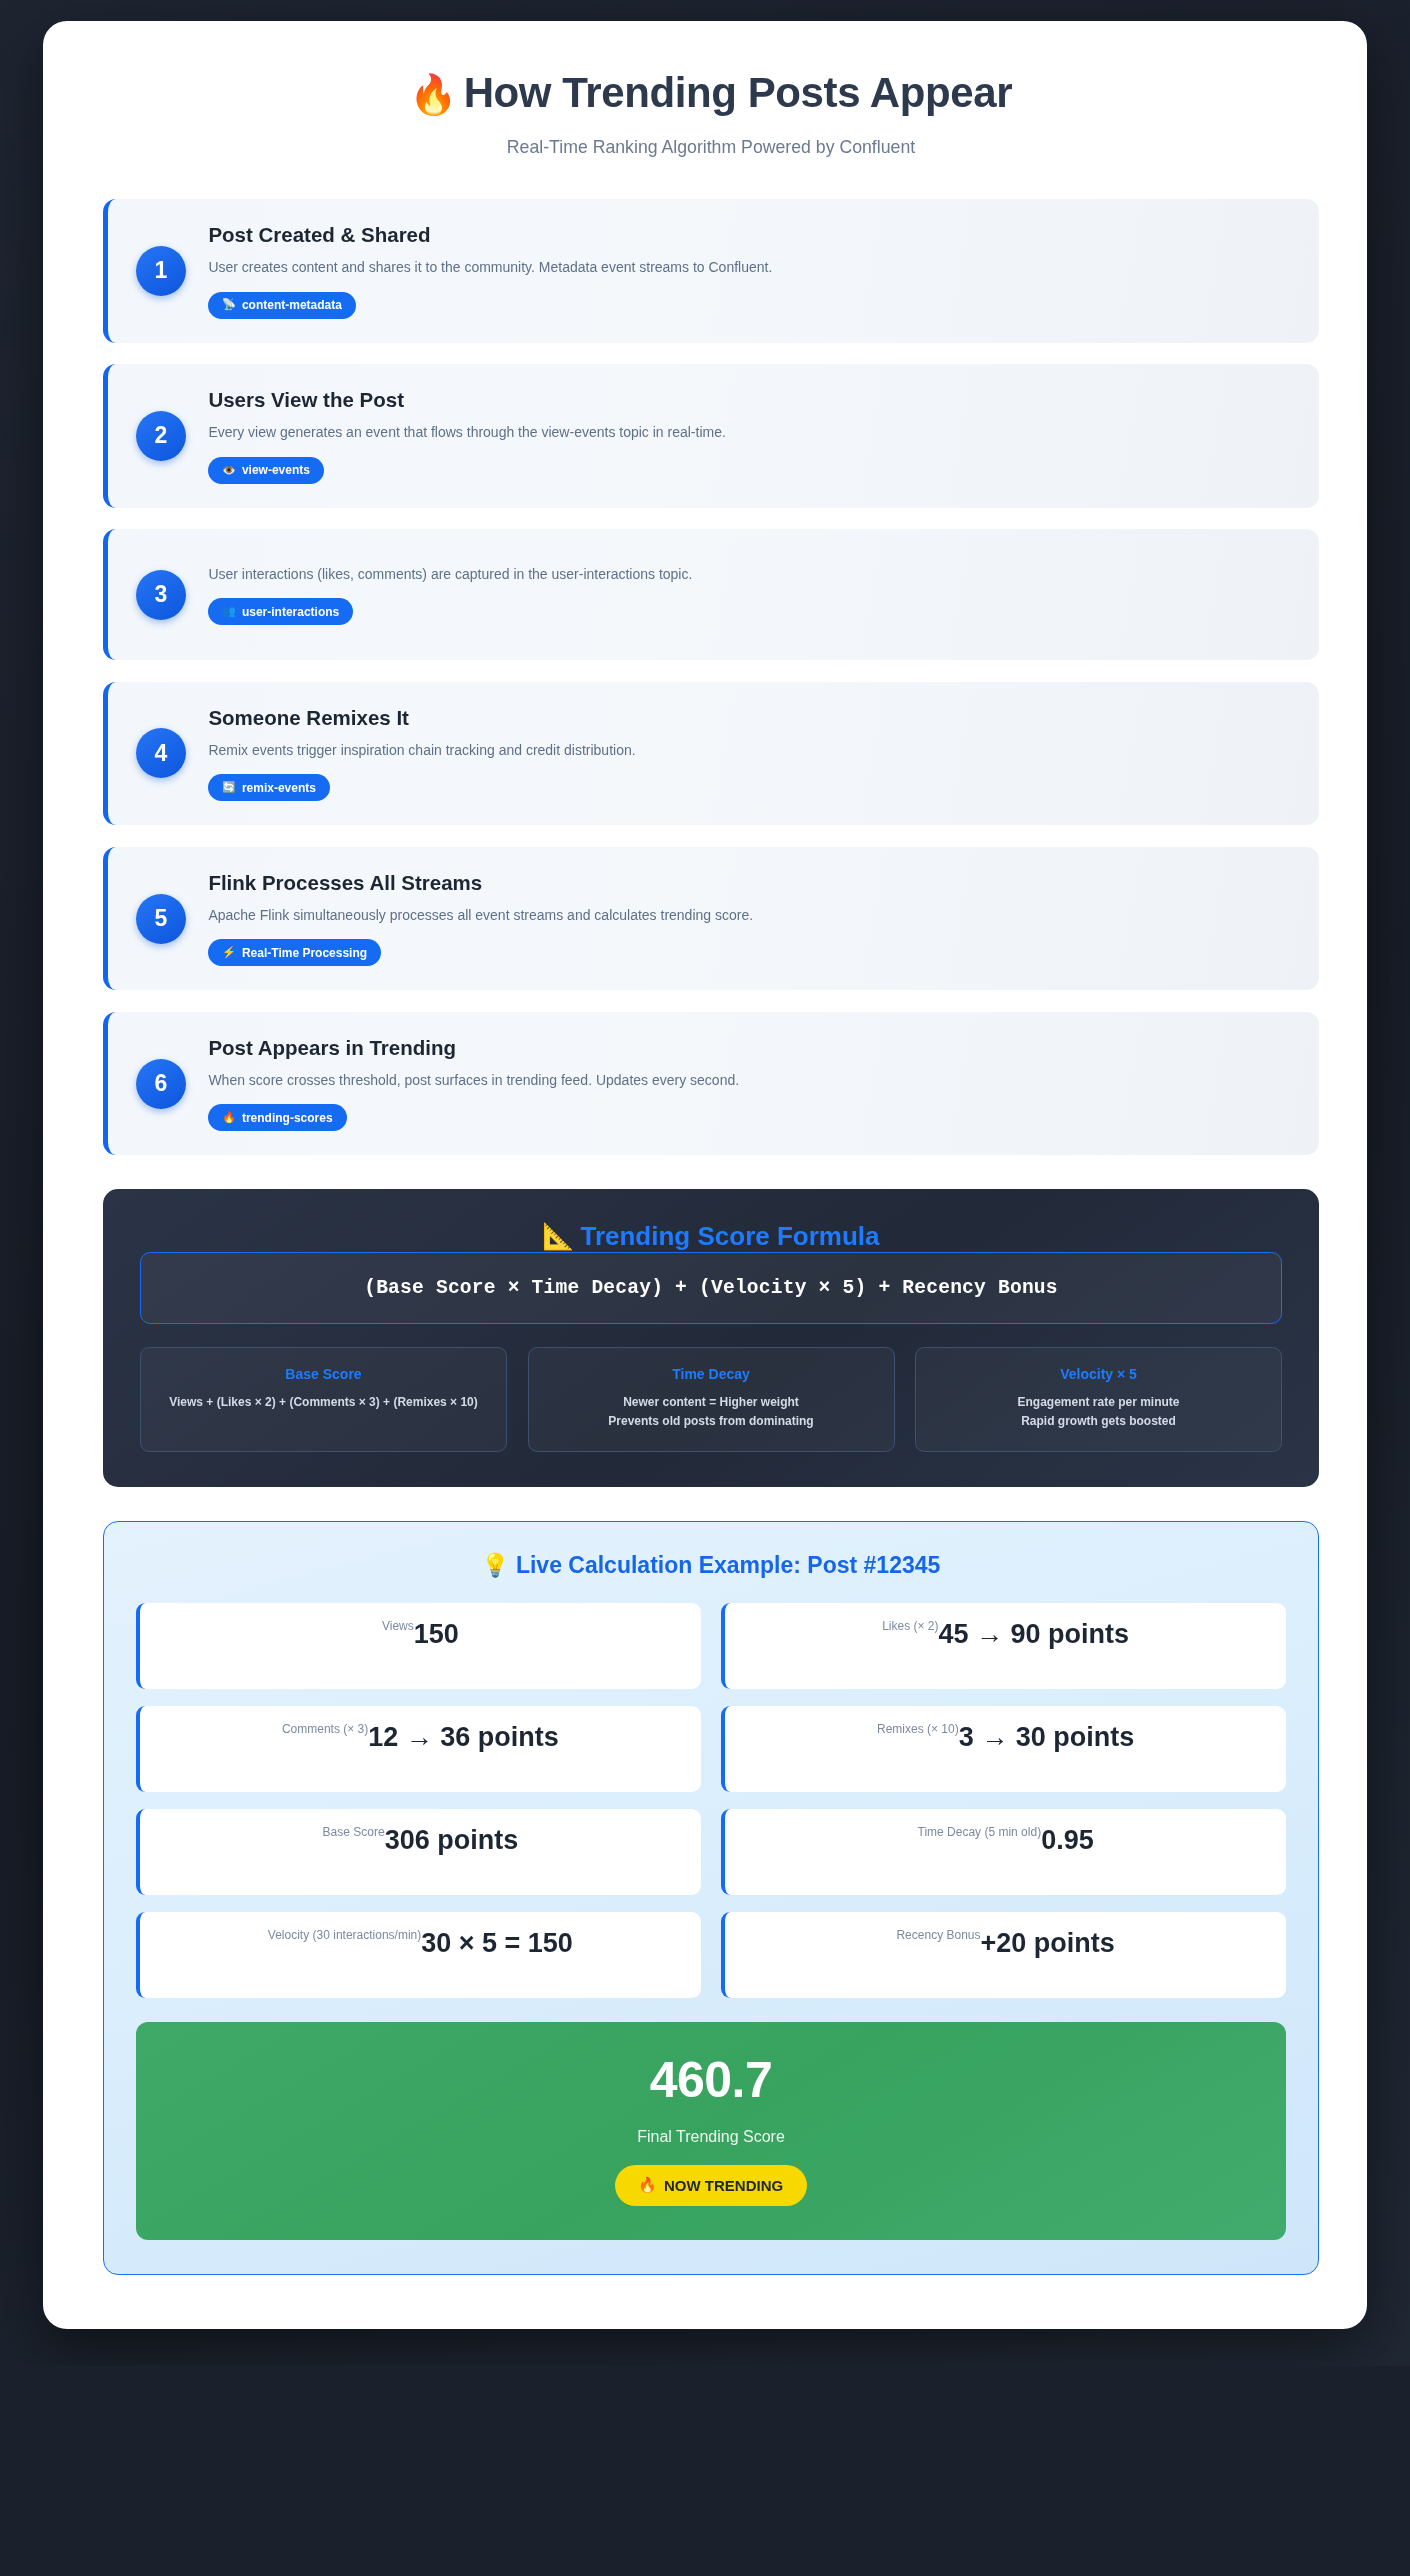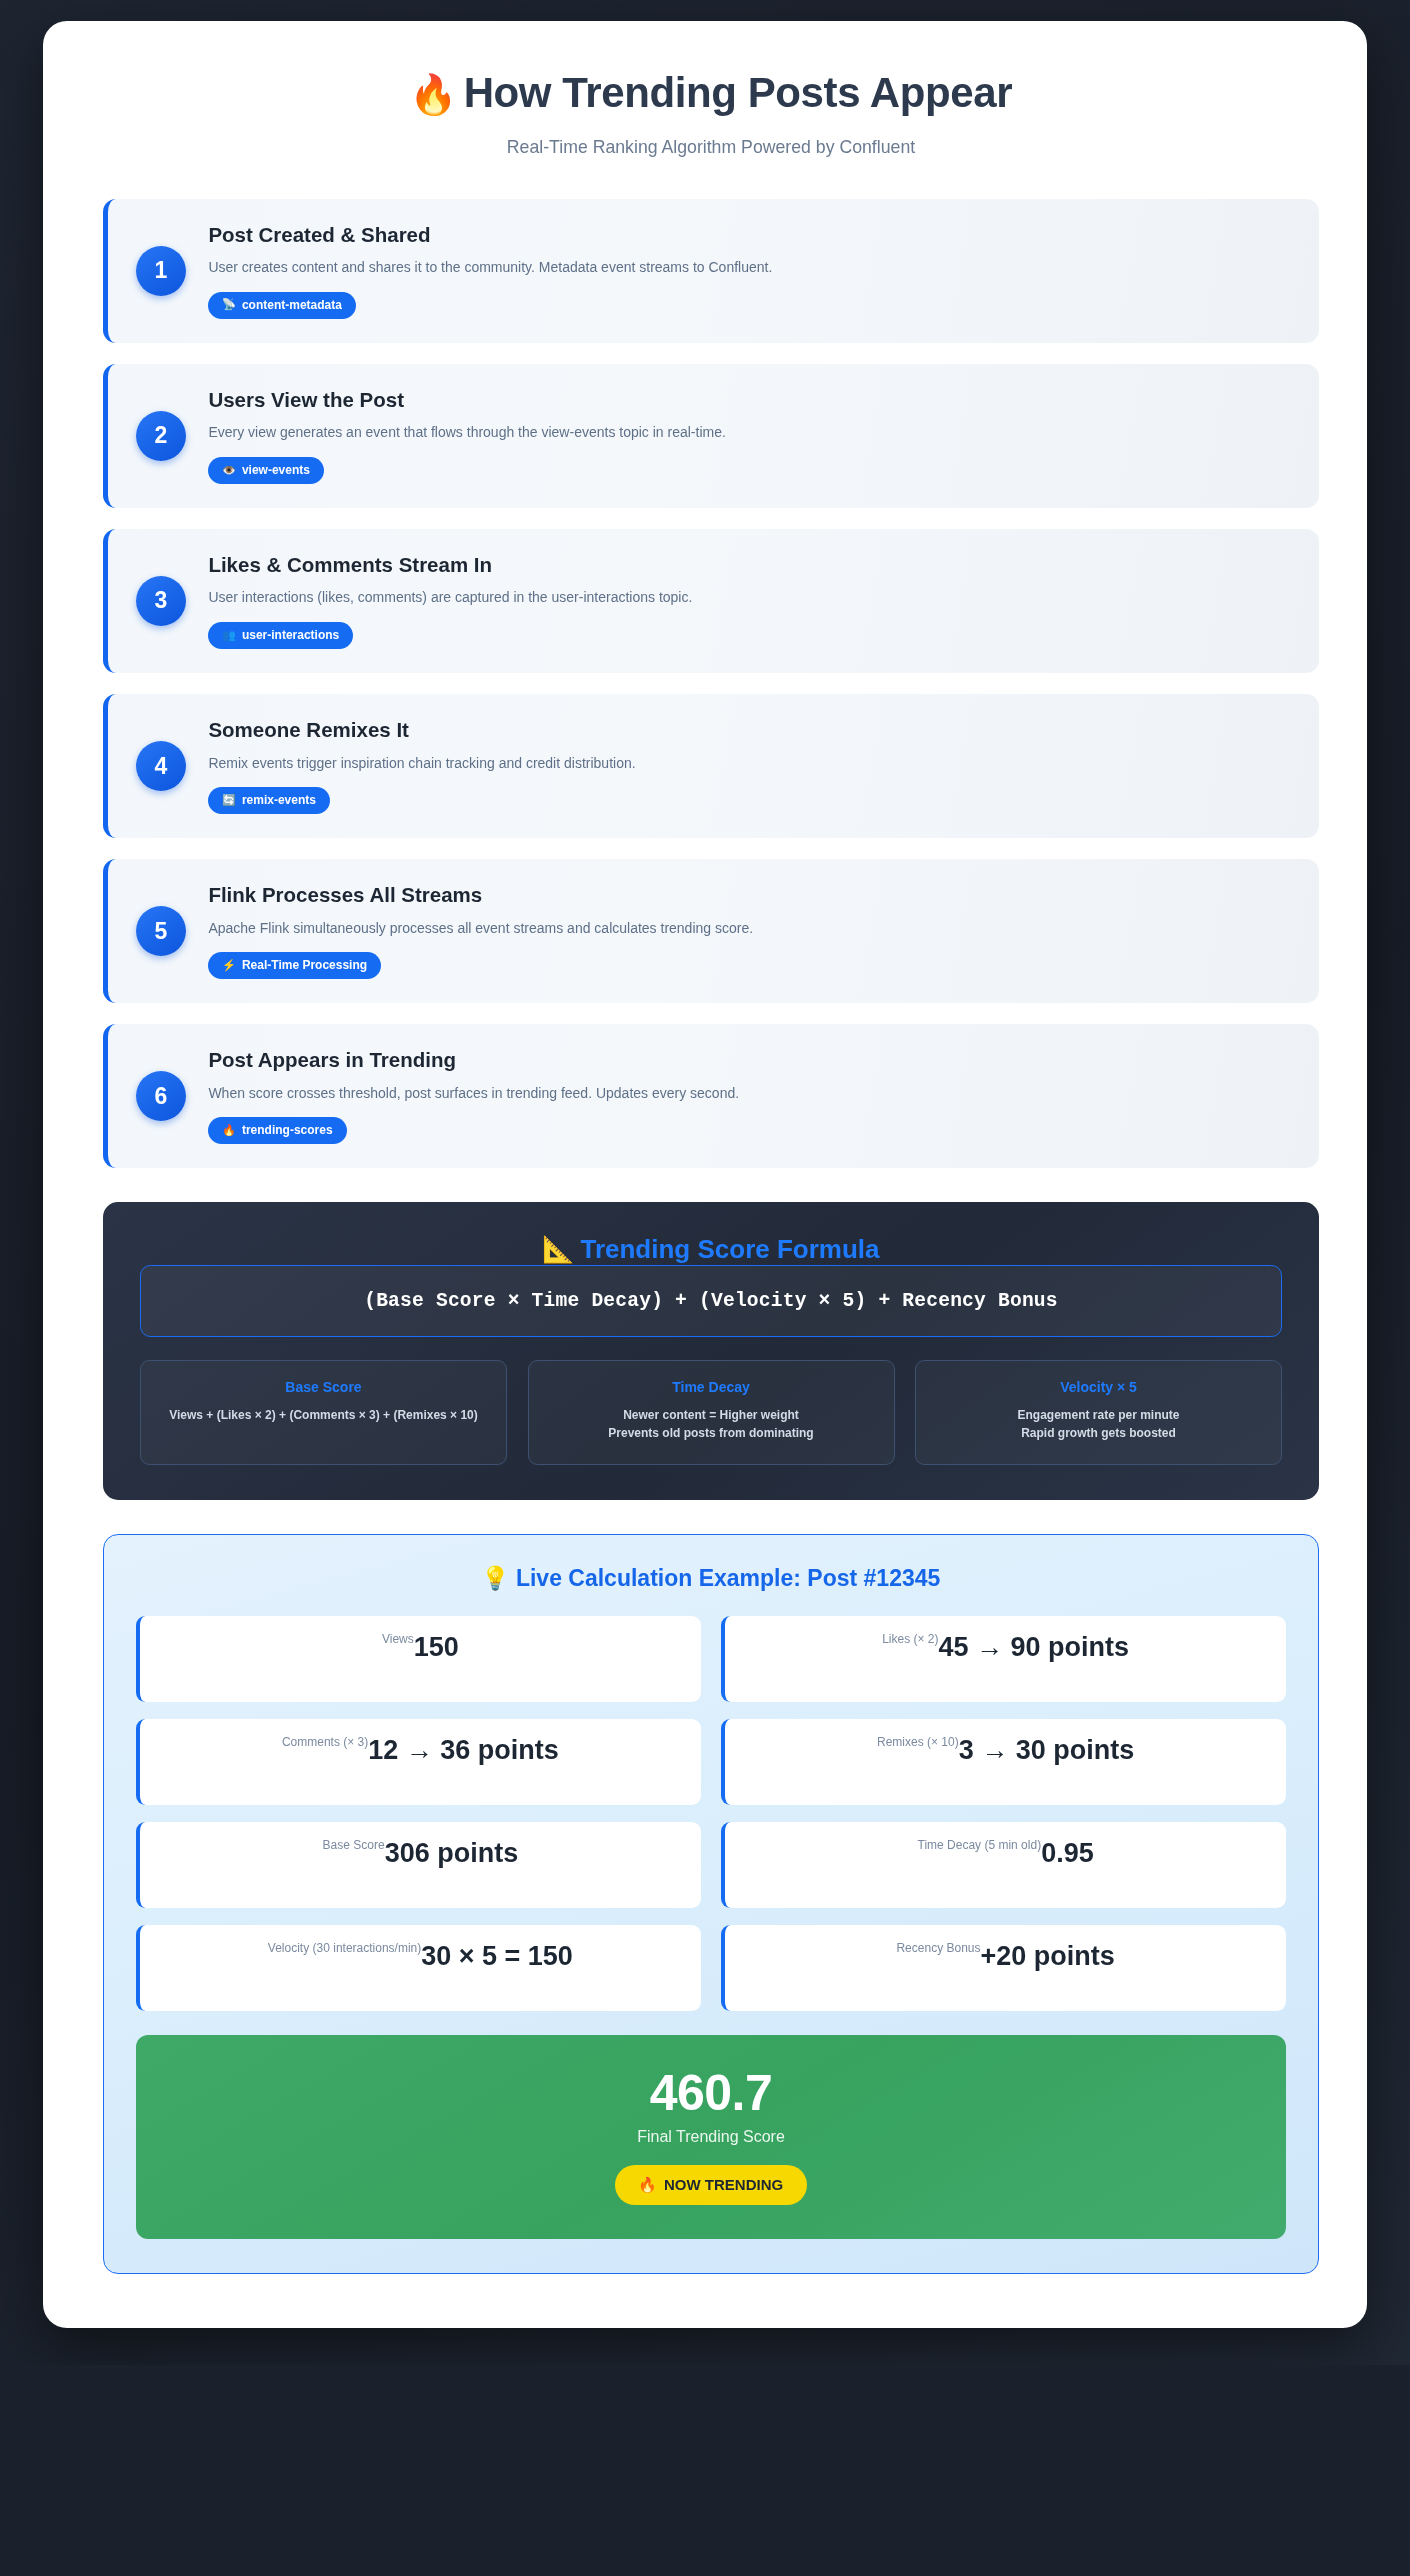--- a/index.html
+++ b/index.html
@@ -203,21 +203,21 @@
   .final .score {
     color:#ffffff;
     font-size:50px;
     font-weight:bold;
     line-height:1.05;
     letter-spacing:-0.5px;
   }
   .final .cap {
     color:#eaf7ee;
     font-size:16px;
-    margin-top:9px;
+    margin-top:22px;
     margin-bottom:18.7px;
   }
   .final .badge {
     display:inline-flex;
     align-items:center;
     gap:6.5px;
     background:#f7d800;
     color:#1d2633;
     font-size:15px;
     font-weight:bold;
@@ -247,21 +247,21 @@
       </div>
       <div class="step">
         <div class="step-num">2</div>
         <div class="step-body"><div class="step-title">Users View the Post</div><div class="step-desc">Every view generates an event that flows through the view-events topic in real-time.</div><span class="pill">
             <span class="ic">👁️</span>
             <span>view-events</span>
           </span></div>
       </div>
       <div class="step">
         <div class="step-num">3</div>
-        <div class="step-body"><div class="step-title">Likes &amp; Comments Stream In</div><div class="step-desc">User interactions (likes, comments) are captured in the user-interactions topic.</div><span class="pill">
+        <div class="step-body"><div class="step-desc">User interactions (likes, comments) are captured in the user-interactions topic.</div><span class="pill">
             <span class="ic">👥</span>
             <span>user-interactions</span>
           </span></div>
       </div>
       <div class="step">
         <div class="step-num">4</div>
         <div class="step-body"><div class="step-title">Someone Remixes It</div><div class="step-desc">Remix events trigger inspiration chain tracking and credit distribution.</div><span class="pill">
             <span class="ic">🔄</span>
             <span>remix-events</span>
           </span></div>

